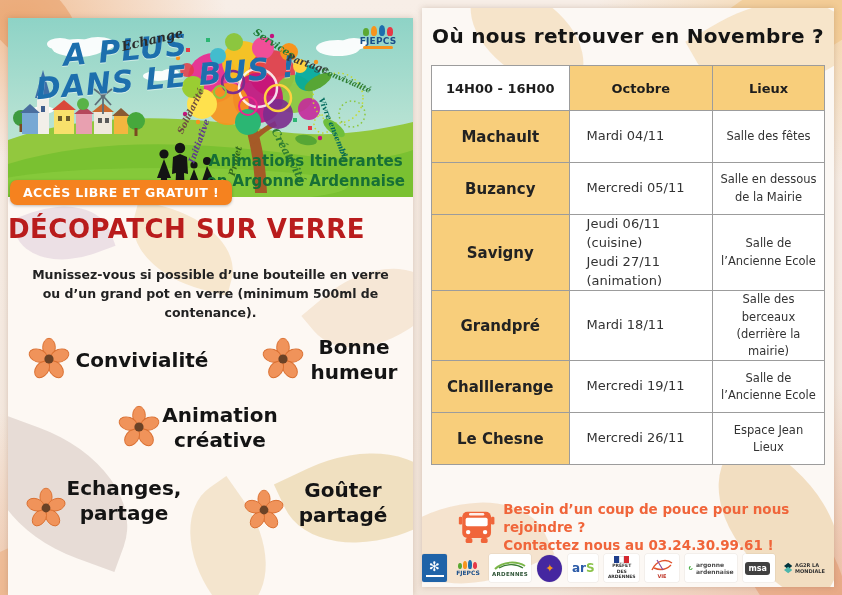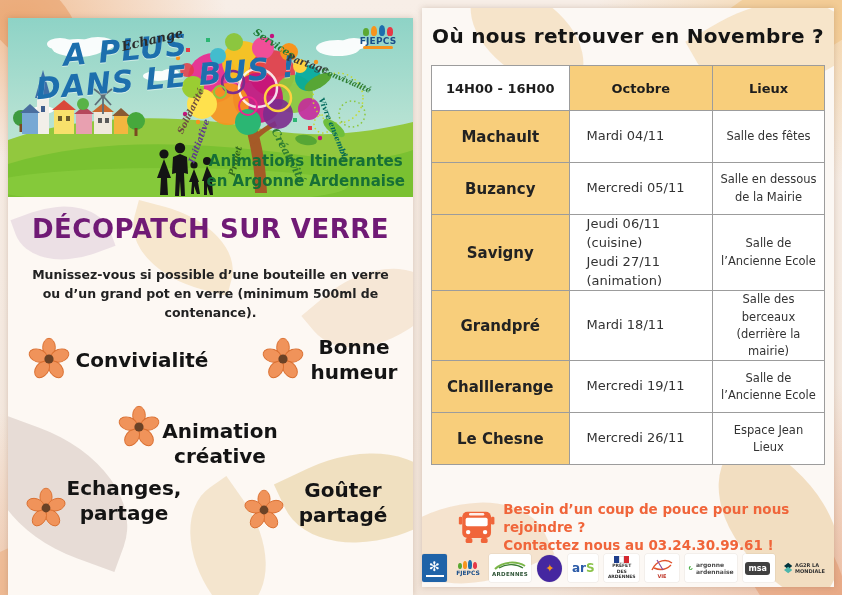--- a/index.html
+++ b/index.html
@@ -36,22 +36,22 @@
   .fjepcs-dots i { display:block; border-radius:50% 50% 40% 40%; }
   .fjepcs-text { font-size:9px; font-weight:800; color:#1b4f8a; letter-spacing:.2px; }
   .fjepcs-sub { height:3px; width:30px; margin:0 auto; background:#f7941d; border-radius:2px; }
   .banner-subtitle { position:absolute; right:8px; bottom:6px; text-align:center;
     color:#166f36; font-weight:800; font-size:15px; line-height:1.3; white-space:pre-line; }
 
   .badge { position:absolute; left:2px; top:162px; background:#f5821f; color:#fff;
     font-weight:800; font-size:12.5px; letter-spacing:.4px; padding:5px 13px;
     border-radius:7px; box-shadow:0 1px 3px rgba(0,0,0,.25); white-space:nowrap; }
 
-  .activity-title { position:absolute; left:0; top:196px; width:100%; text-align:center;
-    color:#701a75; font-size:26px; font-weight:800; letter-spacing:.5px; }
+  .activity-title { position:absolute; left:0; top:196px; width:100%; text-align:left;
+    color:#b91c1c; font-size:26px; font-weight:800; letter-spacing:.5px; }
   .instructions { position:absolute; left:22px; top:248px; width:361px; text-align:center;
     color:#222; font-size:12.5px; font-weight:700; line-height:1.5; white-space:pre-line; }
 
   .keyword { position:absolute; color:#141414; font-weight:800; font-size:20px;
     line-height:1.25; white-space:pre-line; text-align:center; }
   .flower { position:absolute; }
 
   
   .schedule-title { position:absolute; left:0; top:16px; width:100%; text-align:center;
     color:#141414; font-size:20px; font-weight:800; letter-spacing:.3px; }
@@ -236,20 +236,21 @@
         <i style="width:6px; height:9px; background:#e63946;"></i>
       </div>
       <div class="fjepcs-text">FJEPCS</div>
       <div class="fjepcs-sub"></div>
     </div>
 
     <div class="banner-subtitle">Animations Itinérantes
 en Argonne Ardennaise</div>
   </div>
 
+  <div class="badge">ACCÈS LIBRE ET GRATUIT !</div>
 
   <div class="activity-title">DÉCOPATCH SUR VERRE</div>
   <div class="instructions">Munissez-vous si possible d’une bouteille en verre
 ou d’un grand pot en verre (minimum 500ml de
 contenance).</div>
 
   <svg class="flower" style="left:18px; top:318px;" width="46" height="46" viewBox="0 0 40 40">
     <g fill="#f0935a" stroke="#d96e2f" stroke-width=".8">
       <ellipse cx="20" cy="10" rx="5.5" ry="8"></ellipse>
         <ellipse cx="29.5" cy="17" rx="5.5" ry="8" transform="rotate(72 29.5 17)"></ellipse>
@@ -277,21 +278,21 @@
   <svg class="flower" style="left:108px; top:386px;" width="46" height="46" viewBox="0 0 40 40">
     <g fill="#f0935a" stroke="#d96e2f" stroke-width=".8">
       <ellipse cx="20" cy="10" rx="5.5" ry="8"></ellipse>
         <ellipse cx="29.5" cy="17" rx="5.5" ry="8" transform="rotate(72 29.5 17)"></ellipse>
       <ellipse cx="26" cy="29" rx="5.5" ry="8" transform="rotate(144 26 29)"></ellipse>
         <ellipse cx="14" cy="29" rx="5.5" ry="8" transform="rotate(216 14 29)"></ellipse>
       <ellipse cx="10.5" cy="17" rx="5.5" ry="8" transform="rotate(288 10.5 17)"></ellipse>
     </g>
       <circle cx="20" cy="20" r="4" fill="#6b4226"></circle>
   </svg>
-  <div class="keyword" style="left:152px; top:385px; width:120px;margin-top:16px;">Animation
+  <div class="keyword" style="left:152px; top:385px; width:120px;">Animation
 créative</div>
 
   <svg class="flower" style="left:16px; top:468px;" width="44" height="44" viewBox="0 0 40 40">
     <g fill="#f0935a" stroke="#d96e2f" stroke-width=".8">
       <ellipse cx="20" cy="10" rx="5.5" ry="8"></ellipse>
         <ellipse cx="29.5" cy="17" rx="5.5" ry="8" transform="rotate(72 29.5 17)"></ellipse>
       <ellipse cx="26" cy="29" rx="5.5" ry="8" transform="rotate(144 26 29)"></ellipse>
         <ellipse cx="14" cy="29" rx="5.5" ry="8" transform="rotate(216 14 29)"></ellipse>
       <ellipse cx="10.5" cy="17" rx="5.5" ry="8" transform="rotate(288 10.5 17)"></ellipse>
     </g>

